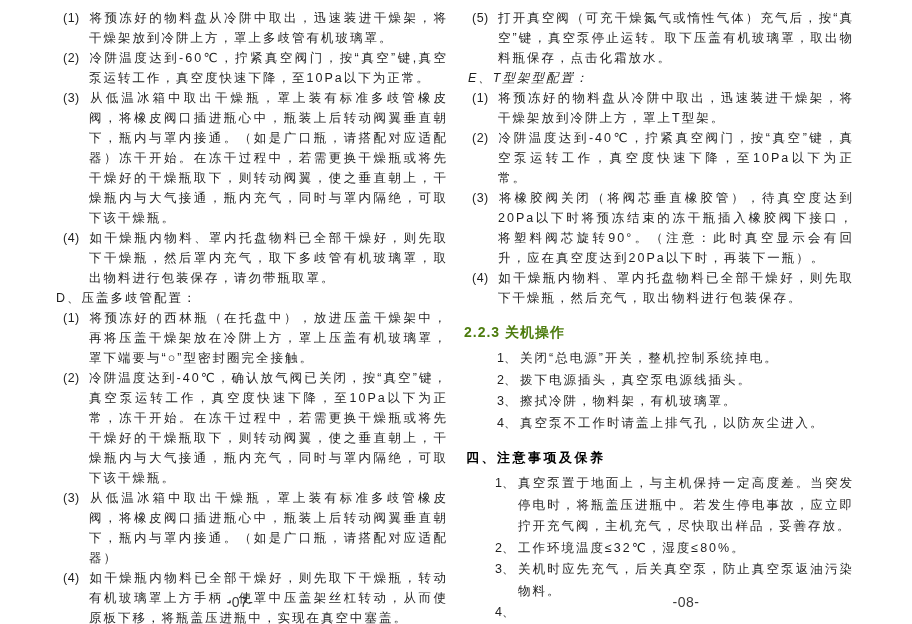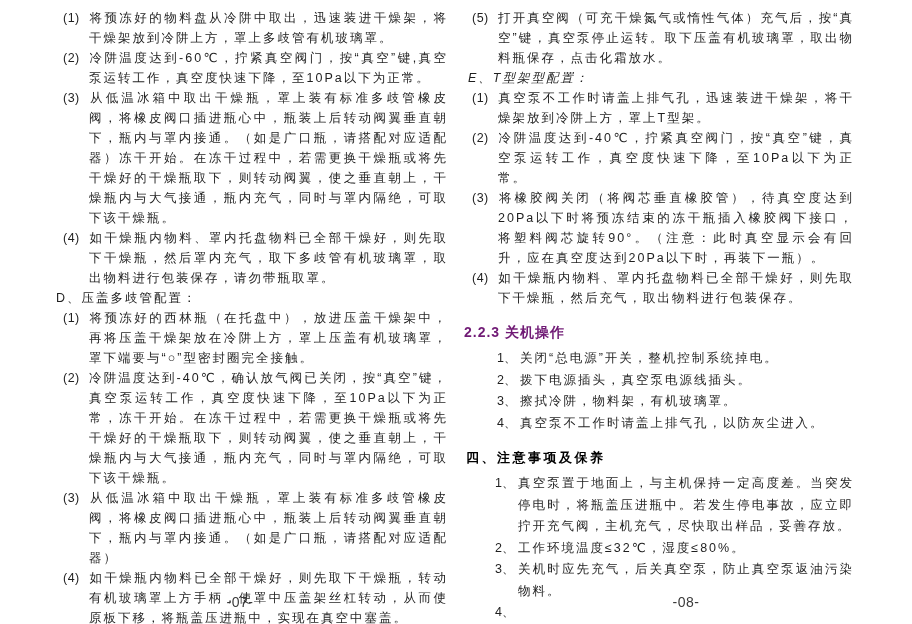--- a/index.html
+++ b/index.html
@@ -31,21 +31,21 @@
   .col-right .item{margin-left:8px;}
   .item .num{
     display:inline-block;
     width:26px;
     margin-left:-26px;
     letter-spacing:0.5px;
   }
   .heading-1{
     font-size:14px;
     font-weight:bold;
-    color:#701a75;
+    color:#4d7c0f;
     letter-spacing:1px;
     margin:14px 0 6px 0;
     text-align:left;
   }
   .heading-2{
     font-size:13px;
     font-weight:bold;
     color:#000;
     letter-spacing:2.5px;
     margin:14px 0 5px 2px;
@@ -112,21 +112,21 @@
 
 <div class="col col-right">
 
   <div class="item">
     <span class="num">(5)</span><span>打开真空阀（可充干燥氮气或惰性气体）充气后，按“真空”键，真空泵停止运转。取下压盖有机玻璃罩，取出物料瓶保存，点击化霜放水。</span>
   </div>
 
   <div class="section-label">E、T型架型配置：</div>
 
   <div class="item">
-    <span class="num">(1)</span><span>真空泵不工作时请盖上排气孔，迅速装进干燥架，将干燥架放到冷阱上方，罩上T型架。</span>
+    <span class="num">(1)</span><span>将预冻好的物料盘从冷阱中取出，迅速装进干燥架，将干燥架放到冷阱上方，罩上T型架。</span>
   </div>
   <div class="item">
     <span class="num">(2)</span><span>冷阱温度达到-40℃，拧紧真空阀门，按“真空”键，真空泵运转工作，真空度快速下降，至10Pa以下为正常。</span>
   </div>
   <div class="item">
     <span class="num">(3)</span><span>将橡胶阀关闭（将阀芯垂直橡胶管），待真空度达到20Pa以下时将预冻结束的冻干瓶插入橡胶阀下接口，将塑料阀芯旋转90°。（注意：此时真空显示会有回升，应在真空度达到20Pa以下时，再装下一瓶）。</span>
   </div>
   <div class="item">
     <span class="num">(4)</span><span>如干燥瓶内物料、罩内托盘物料已全部干燥好，则先取下干燥瓶，然后充气，取出物料进行包装保存。</span>
   </div>

